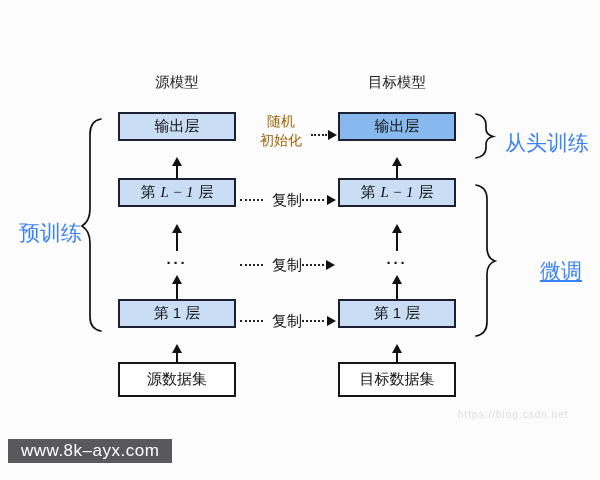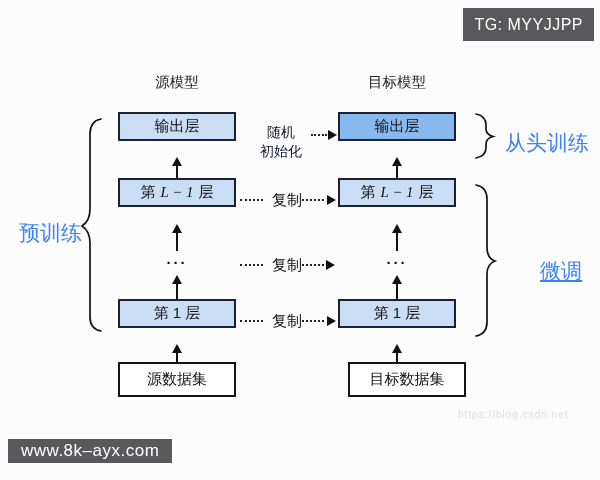--- a/index.html
+++ b/index.html
@@ -32,33 +32,32 @@
   .ellipsis{position:absolute;width:44px;text-align:center;font-size:15px;font-weight:bold;letter-spacing:2px;color:#111;top:254px;}
   
   .varrow{position:absolute;width:12px;}
   .varrow .shaft{position:absolute;left:5.2px;top:7px;bottom:0;width:1.7px;background:#111;}
   .varrow .head{position:absolute;left:1px;top:0;width:0;height:0;
     border-left:5px solid transparent;border-right:5px solid transparent;border-bottom:9px solid #111;}
   
   .dots{position:absolute;height:0;border-top:2.4px dotted #222;}
   .harrow{position:absolute;width:0;height:0;border-top:5px solid transparent;border-bottom:5px solid transparent;border-left:9px solid #111;}
   .copy-label{position:absolute;width:44px;text-align:center;font-size:15px;color:#111;}
-  .randinit{position:absolute;left:246px;top:112px;width:70px;text-align:center;font-size:14px;line-height:19px;color:#0f172a;margin-top:11px;}
+  .randinit{position:absolute;left:246px;top:112px;width:70px;text-align:center;font-size:14px;line-height:19px;color:#a16207;}
   .randinit span{display:block;}
   
   .side-label{position:absolute;font-size:21px;color:#3b82f6;}
   .braces{position:absolute;left:0;top:0;pointer-events:none;}
   .watermark{position:absolute;left:458px;top:409px;font-size:10px;color:#dcdcdc;letter-spacing:1px;text-align:right;}
 </style>
 </head>
 <body>
 
 <div id="screen">
 
-  <div class="badge tg">TG: MYYJJPP</div>
   <div class="badge site">www.8k–ayx.com</div>
 
   <div class="col-header" style="left:338px;">目标模型</div>
   <div class="col-header" style="left:118px;">源模型</div>
 
   <div class="box" style="left:118px;top:112px;">输出层</div>
   <div class="box" style="left:118px;top:178px;">
     <span>第</span>
     <span class="math">L − 1</span>
     <span>层</span>
@@ -68,21 +67,21 @@
   <div class="box white" style="left:118px;top:362px;">源数据集</div>
 
   <div class="box dark" style="left:338px;top:112px;">输出层</div>
   <div class="box" style="left:338px;top:178px;">
     <span>第</span>
     <span class="math">L − 1</span>
     <span>层</span>
   </div>
   <div class="ellipsis" style="left:375px;">···</div>
   <div class="box" style="left:338px;top:299px;">第 1 层</div>
-  <div class="box white" style="left:338px;top:362px;margin-left:10px;">目标数据集</div>
+  <div class="box white" style="left:338px;top:362px;">目标数据集</div>
 
   <div class="varrow" style="left:171px;top:157px;height:21px;">
       <div class="head"></div>
       <div class="shaft"></div>
     </div>
   <div class="varrow" style="left:171px;top:224px;height:27px;">
       <div class="head"></div>
       <div class="shaft"></div>
     </div>
   <div class="varrow" style="left:171px;top:275px;height:24px;">

